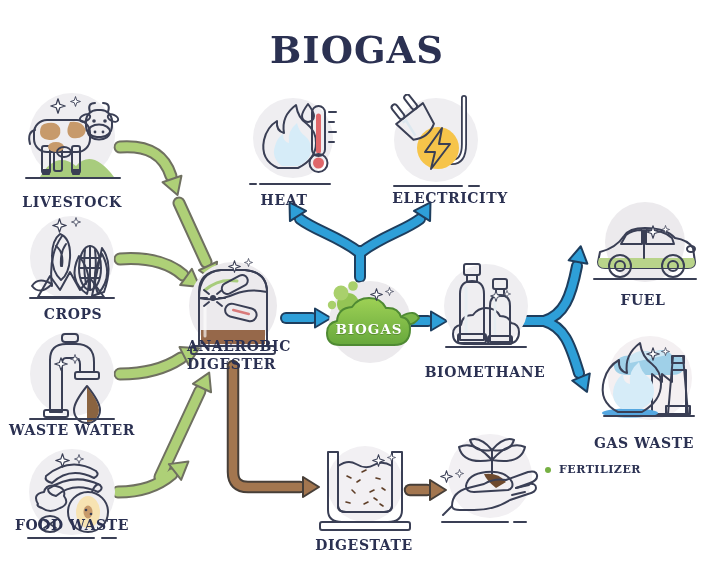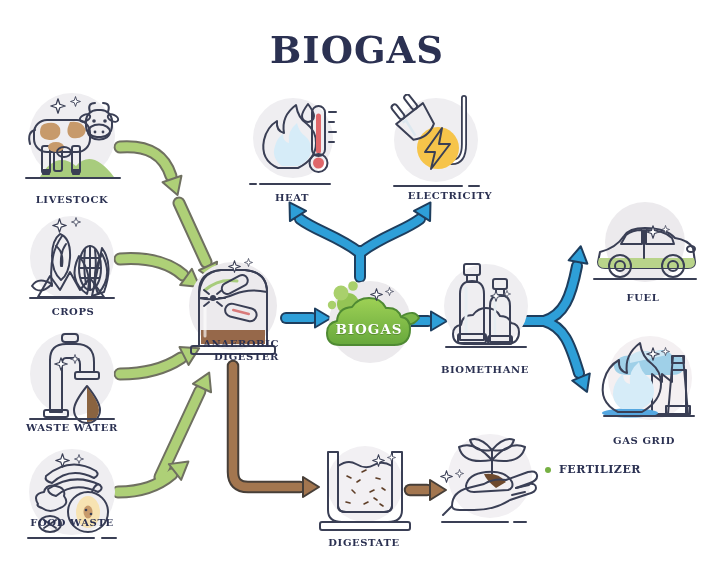--- a/index.html
+++ b/index.html
@@ -1,21 +1,21 @@
 <!DOCTYPE html>
 <html style="--ink: #2b3152; --green: #aed077; --blue: #2e9fd8; --brown: #a3764f; --bullet: #76b043;"><head>
 <meta charset="utf-8">
 <style>
   html,body{margin:0;padding:0;background:#fff;}
   #canvas{position:relative;width:720px;height:576px;background:#fff;overflow:hidden;
           font-family:"DejaVu Serif",serif;}
   .title{position:absolute;left:357px;top:28px;transform:translateX(-50%);
          font-weight:bold;font-size:37px;letter-spacing:1px;color:var(--ink,#2b3152);z-index:4;}
-  .label{position:absolute;transform:translateX(-50%);font-weight:bold;font-size:10px;
-         letter-spacing:.6px;color:var(--ink,#2b3152);white-space:nowrap;z-index:4;text-align:right;}
+  .label{position:absolute;transform:translateX(-50%);font-weight:bold;font-size:14px;
+         letter-spacing:.6px;color:var(--ink,#2b3152);white-space:nowrap;z-index:4;text-align:left;}
   .label.wrap{white-space:normal;width:92px;line-height:1.3;}
   .cloud-label{position:absolute;left:369px;top:321px;transform:translateX(-50%);
          font-weight:bold;font-size:13.5px;letter-spacing:1px;color:#fff;z-index:4;
          text-shadow:0 1px 0 rgba(60,100,30,.5);}
   .icon{position:absolute;z-index:2;}
   .icon svg{display:block;}
   .arrows{position:absolute;left:0;top:0;z-index:1;}
   .sparkle{position:absolute;z-index:3;}
   .uses{position:absolute;left:545px;top:463px;z-index:4;display:flex;flex-direction:row;gap:0;}
   .use-row{display:flex;align-items:center;gap:8px;}
@@ -346,27 +346,27 @@
       <path class="ic" d="M24,78 L15,87" stroke-width="1.8"></path>
       <line class="ic" x1="14" y1="94" x2="80" y2="94" stroke="#575a66"></line>
       <line class="ic" x1="86" y1="94" x2="98" y2="94" stroke="#575a66"></line>
     </svg>
   </div>
 
   <div class="label" style="left:72px;top:194px">LIVESTOCK</div>
   <div class="label" style="left:73px;top:306px">CROPS</div>
   <div class="label" style="left:72px;top:422px">WASTE WATER</div>
   <div class="label" style="left:72px;top:517px">FOOD WASTE</div>
-  <div class="label" style="left:292px;top:192px">HEAT</div>
+  <div class="label" style="left:284px;top:192px">HEAT</div>
   <div class="label" style="left:450px;top:190px">ELECTRICITY</div>
   <div class="label wrap" style="left:233px;top:337px">ANAEROBIC DIGESTER</div>
   <div class="cloud-label">BIOGAS</div>
   <div class="label" style="left:485px;top:364px">BIOMETHANE</div>
   <div class="label" style="left:643px;top:292px">FUEL</div>
-  <div class="label" style="left:644px;top:435px">GAS GRID</div>
+  <div class="label" style="left:644px;top:435px">GAS WASTE</div>
   <div class="label" style="left:364px;top:537px">DIGESTATE</div>
 
   <div class="uses">
     <div class="use-row">
       <span class="dot"></span>
       <span class="txt">FERTILIZER</span>
     </div>
   </div>
 
 <div class="sparkle" style="left: 50px; top: 98px;"><svg width="16" height="16" viewBox="0 0 20 20">

